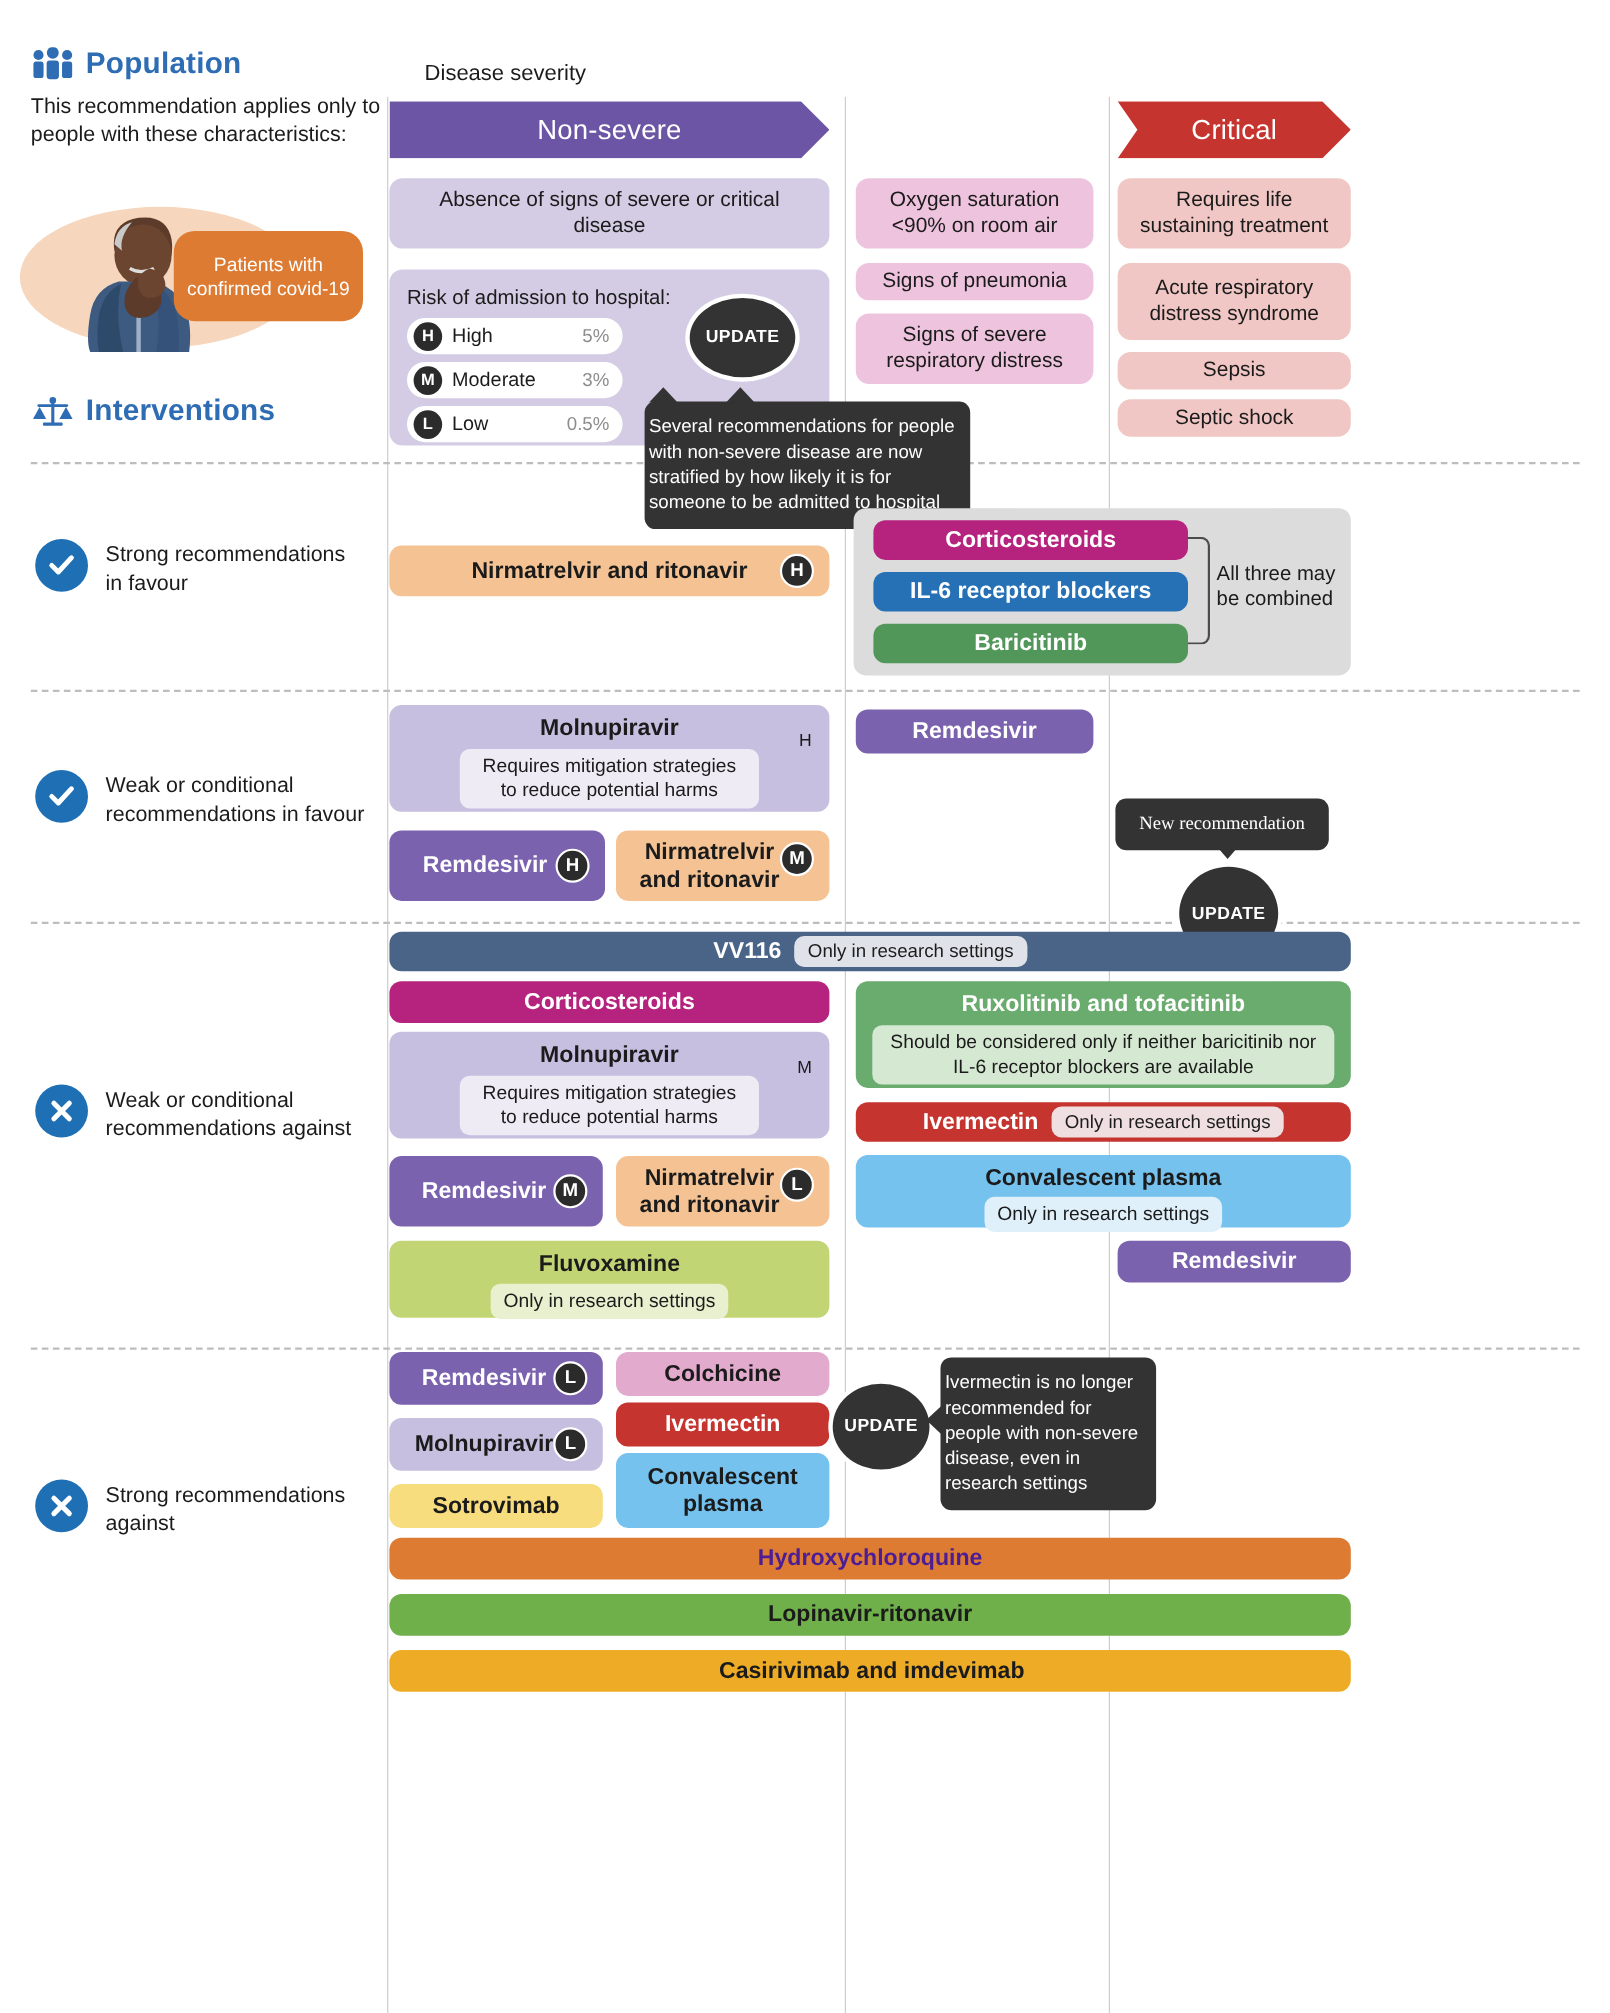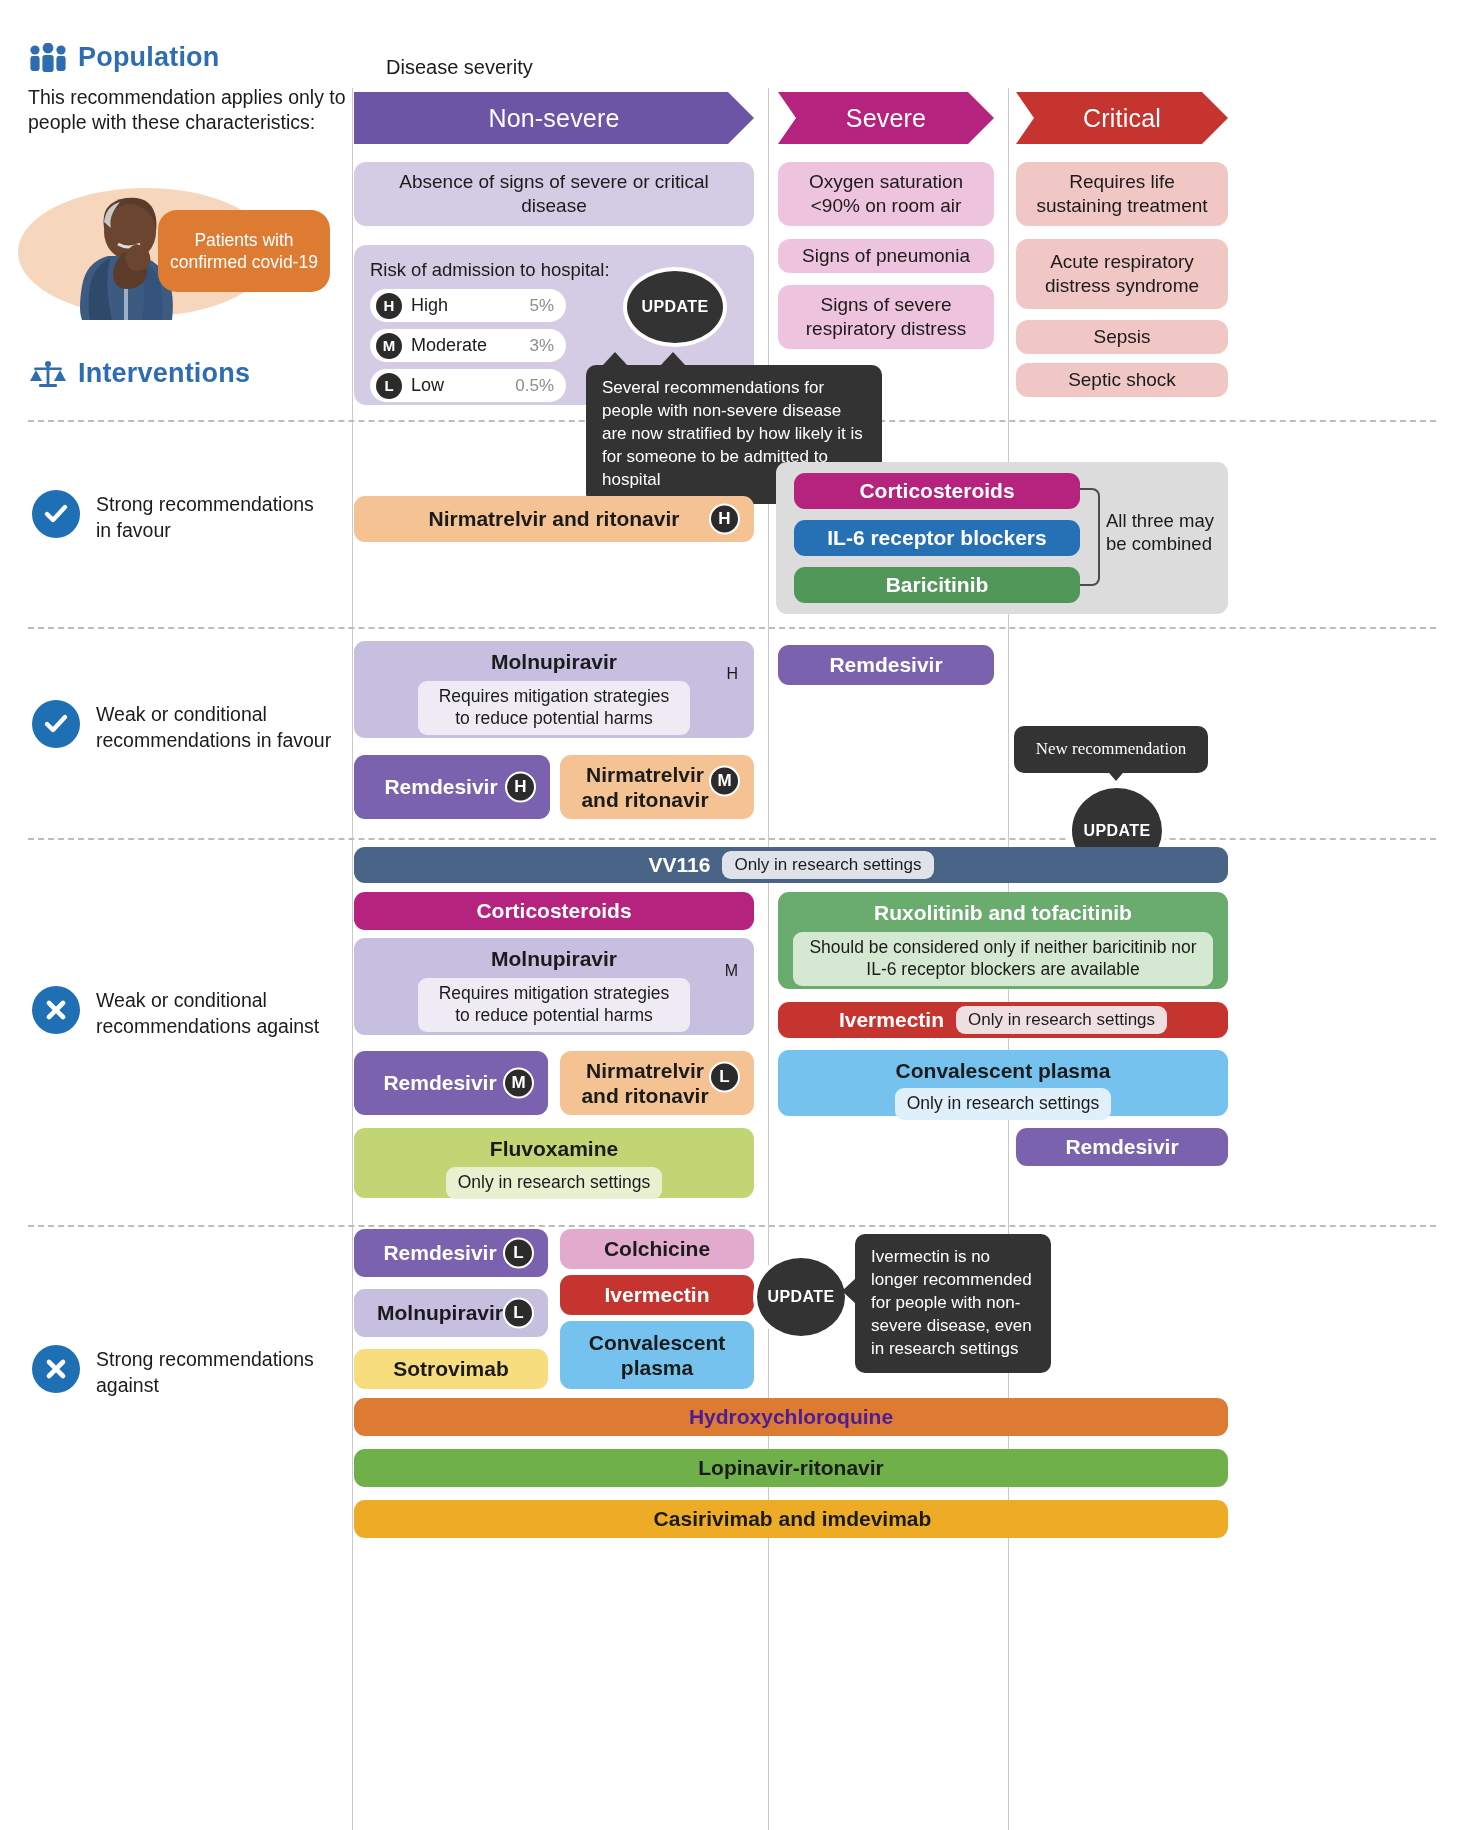--- a/index.html
+++ b/index.html
@@ -97,21 +97,21 @@
 
   
   .update-dot {
     position: absolute; border-radius: 50%; background: #333333;
     border: 4px solid #fff;
     color: #fff; font-size: 16px; font-weight: bold; letter-spacing: .4px;
     display: flex; align-items: center; justify-content: center;
   }
   .tooltip {
     position: absolute; background: #333333; color: #fff; border-radius: 10px;
-    font-size: 17px; line-height: 1.35; padding: 12px 16px;
+    font-size: 17px; line-height: 1.35; padding: 12px 4px;
   }
   .tip-arrow-up::before {
     content: ""; position: absolute; top: -13px; width: 0; height: 0;
     border-left: 13px solid transparent; border-right: 13px solid transparent;
     border-bottom: 14px solid #333333;
   }
   .tip-arrow-left::before {
     content: ""; position: absolute; left: -13px; top: 44px; width: 0; height: 0;
     border-top: 13px solid transparent; border-bottom: 13px solid transparent;
     border-right: 14px solid #333333;
@@ -250,23 +250,20 @@
           <path d="M6 6 L20 20 M20 6 L6 20" stroke="#fff" stroke-width="4.6" fill="none" stroke-linecap="round"></path>
         </svg>
     </span>
     <span class="row-label-text">Strong recommendations against</span>
   </div>
 
   <div class="sev-label">Disease severity</div>
 
   <div class="chev chev-ns nonsevere">
     <span>Non-severe</span>
-  </div>
-  <div class="chev chev-sv severe">
-    <span>Severe</span>
   </div>
   <div class="chev chev-cr critical">
     <span>Critical</span>
   </div>
 
   <div class="crit-box c-ns" style="left:354px; top:162px; width:400px; height:64px;">Absence of signs of severe or critical disease</div>
 
   <div class="crit-box c-sv" style="left:778px; top:162px; width:216px; height:64px;">Oxygen saturation &lt;90% on room air</div>
   <div class="crit-box c-sv" style="left:778px; top:239px; width:216px; height:34px;">Signs of pneumonia</div>
   <div class="crit-box c-sv" style="left:778px; top:285px; width:216px; height:64px;">Signs of severe respiratory distress</div>

